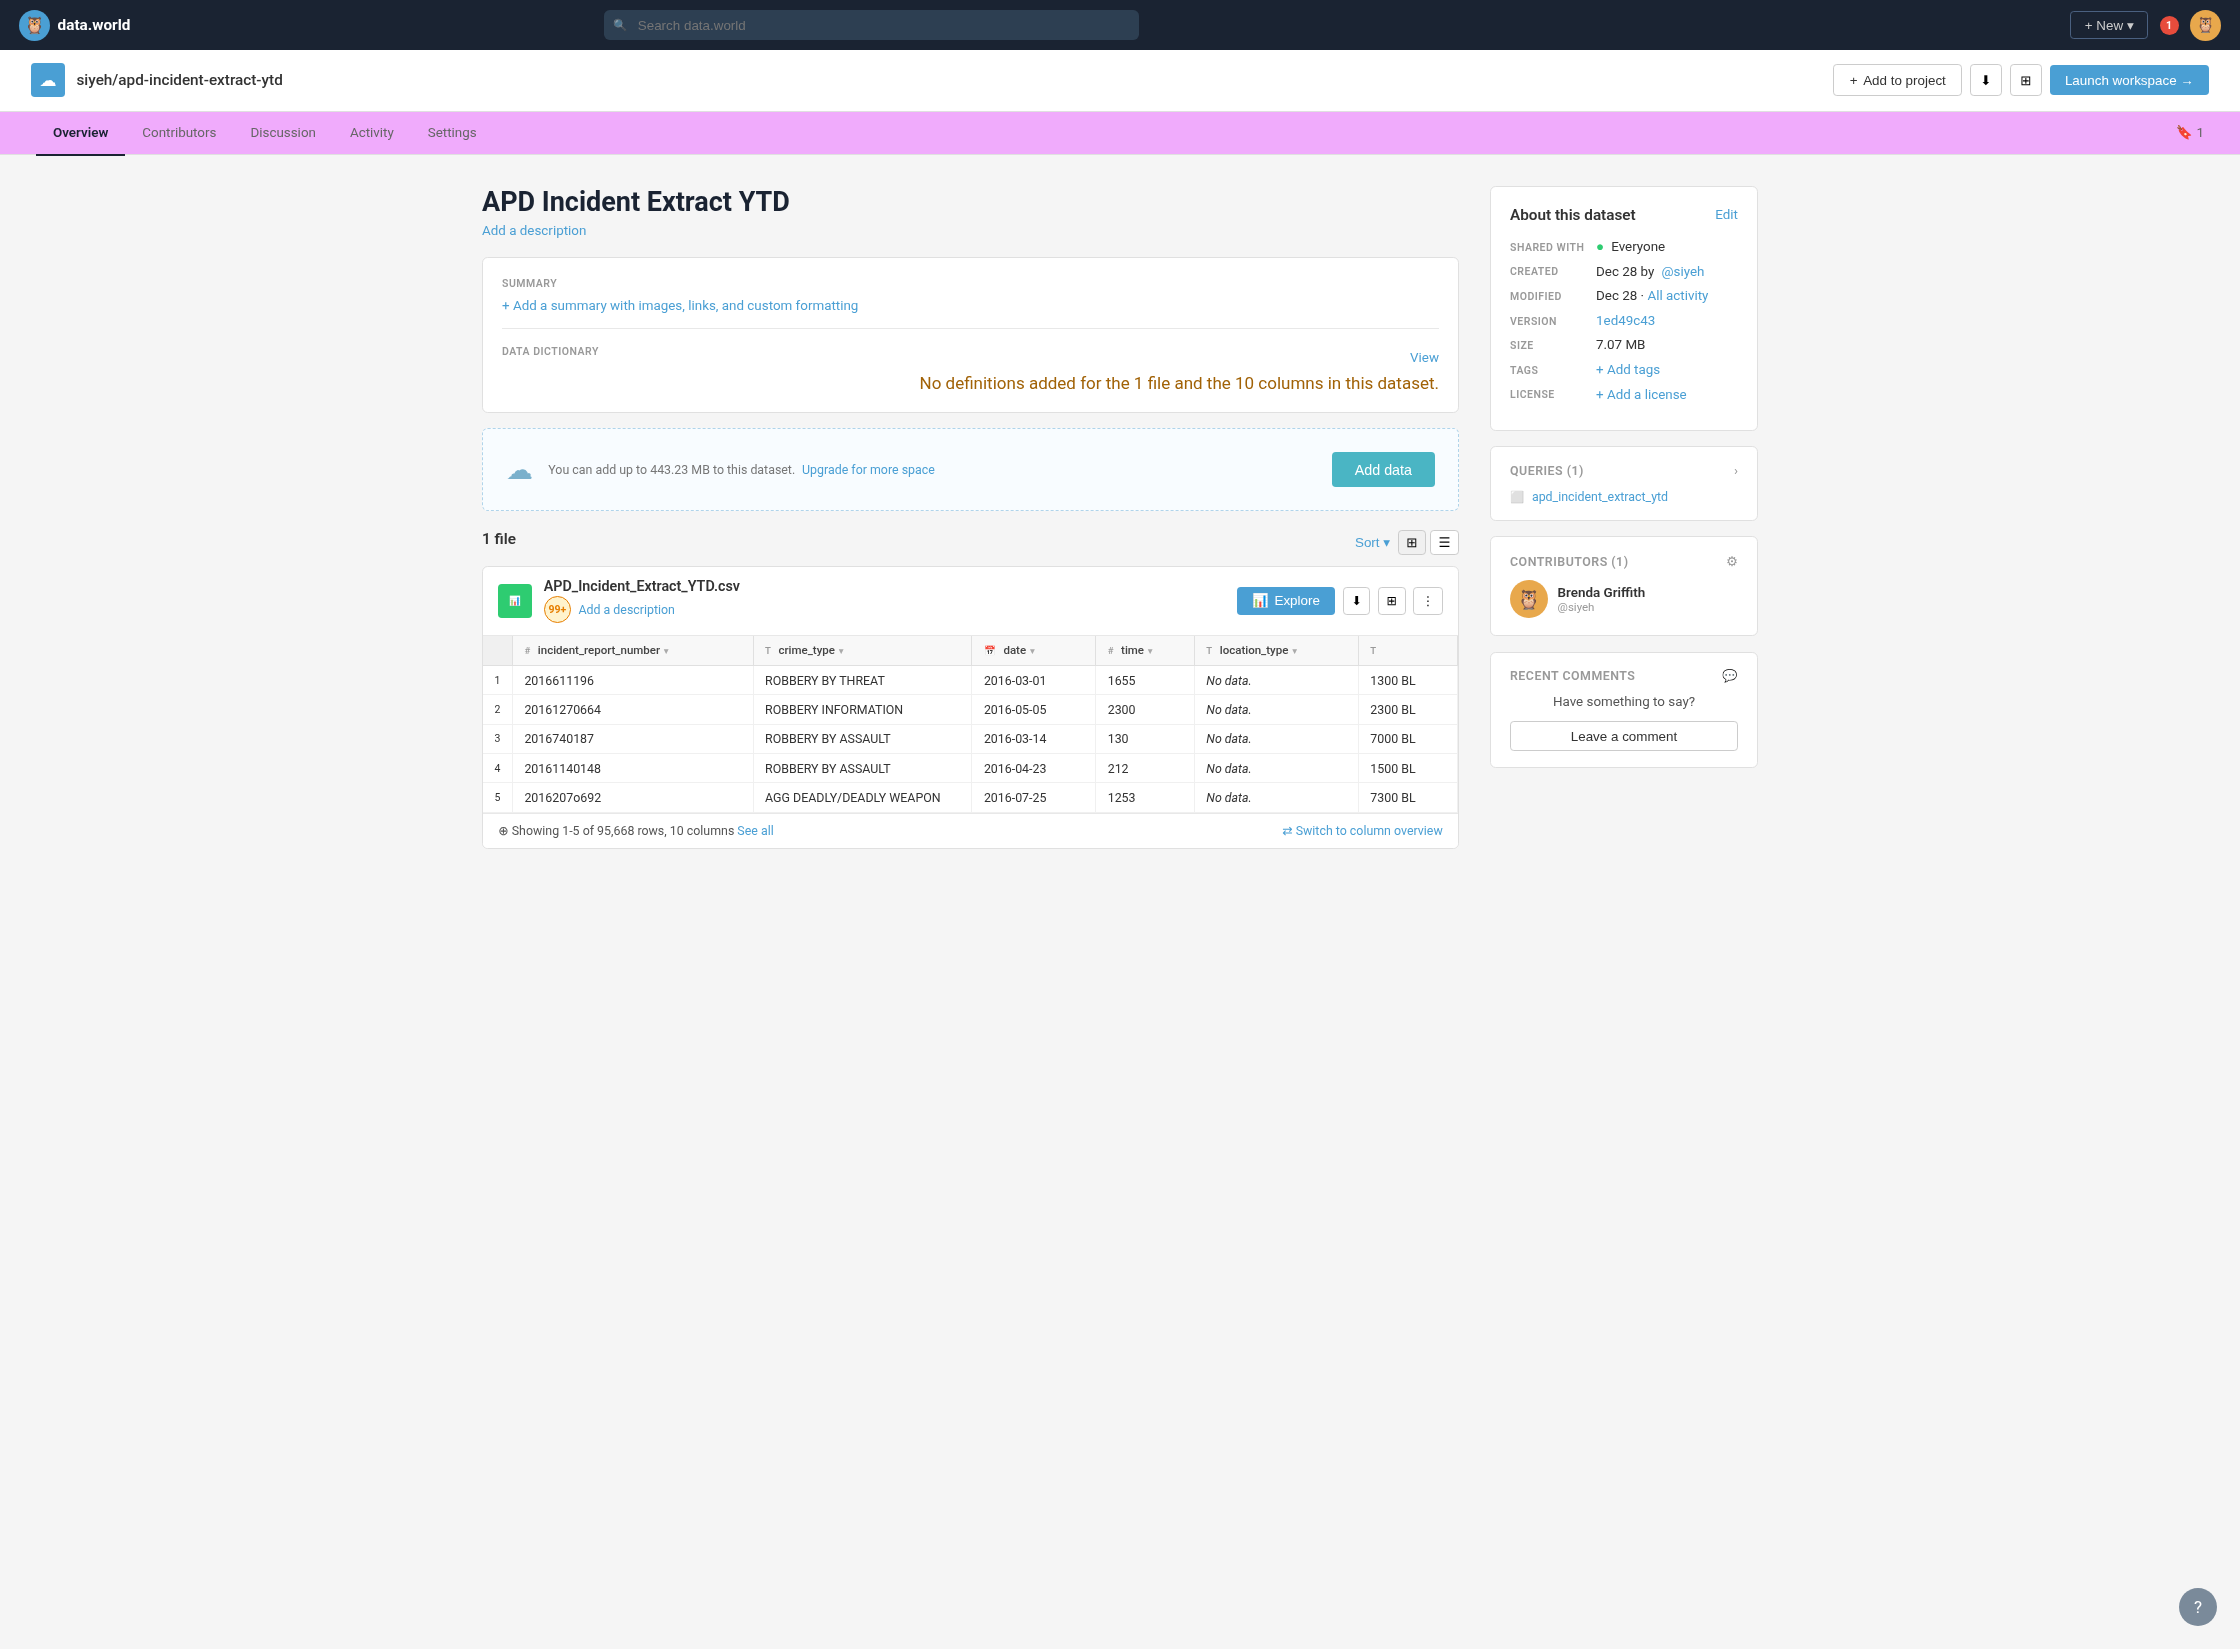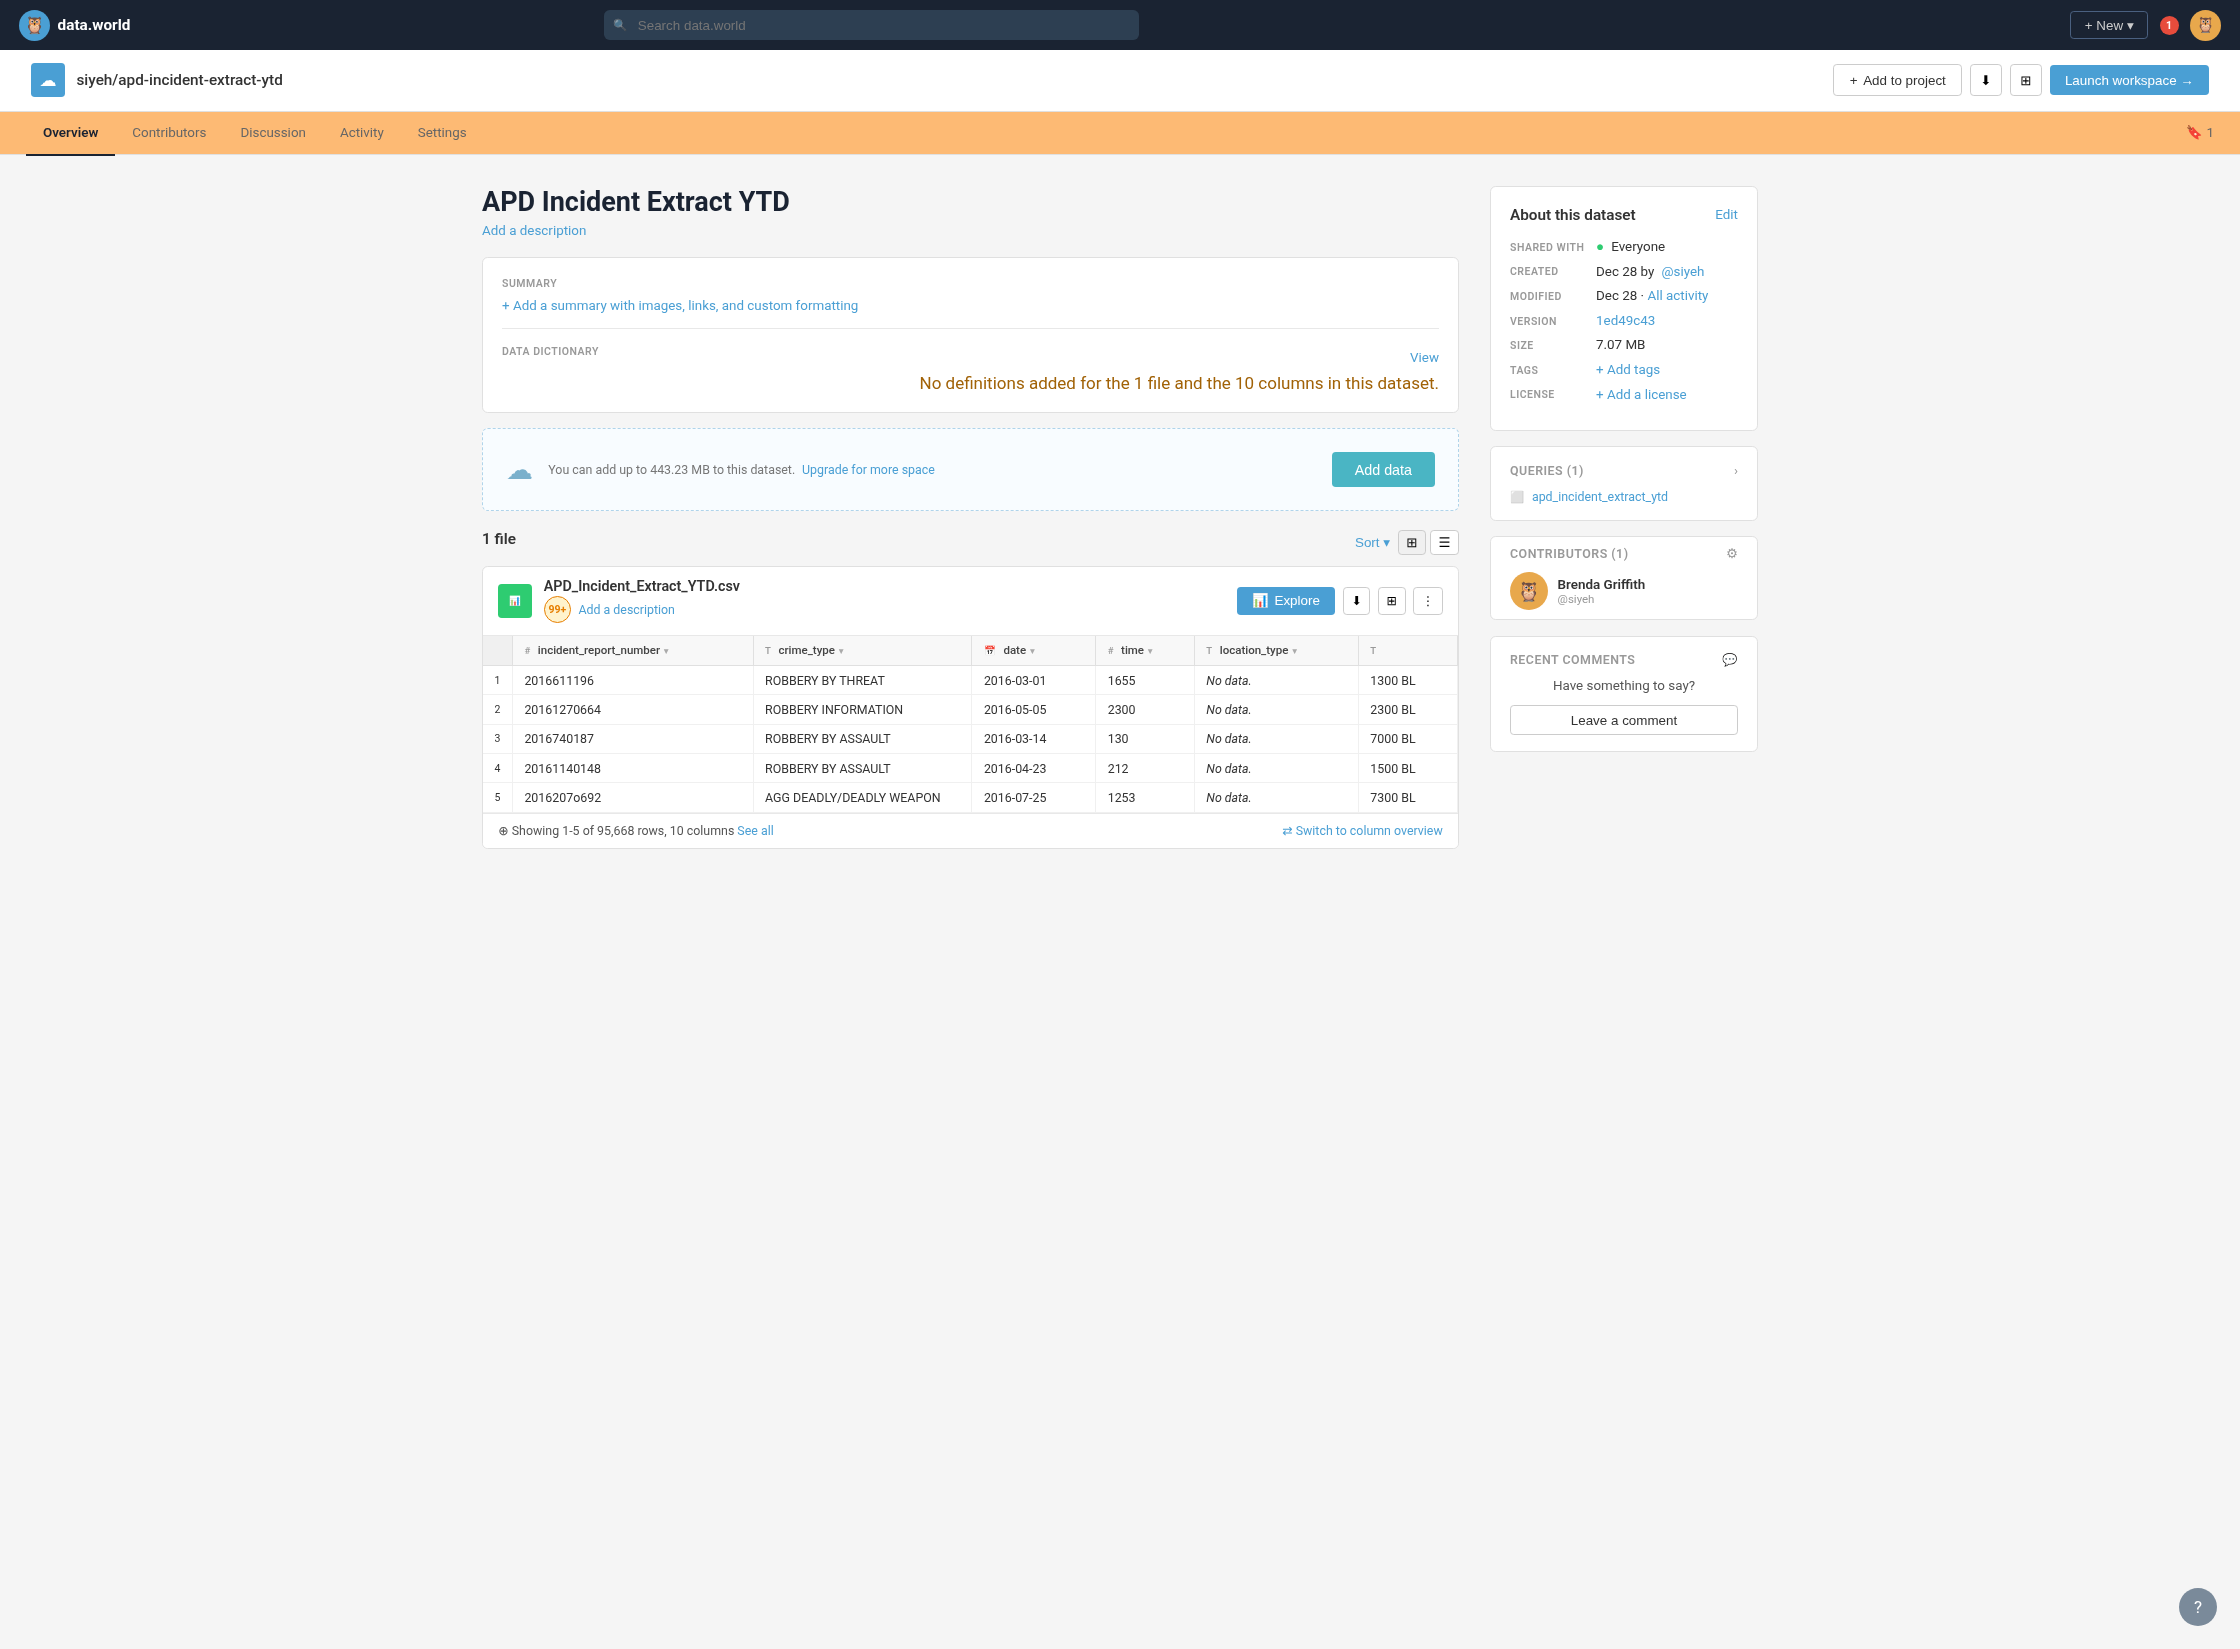--- a/index.html
+++ b/index.html
@@ -22,21 +22,21 @@
     .dataset-header { background: white; border-bottom: 1px solid #e0e0e0; padding: 13.4px 31px; display: flex; align-items: center; justify-content: space-between; }
     .dataset-title-area { display: flex; align-items: center; gap: 11.5px; }
     .dataset-icon { width: 34px; height: 34px; background: #4a9fd4; border-radius: 3.8px; display: flex; align-items: center; justify-content: center; color: white; font-size: 17px; }
     .dataset-path { font-size: 15.3px; font-weight: 500; color: #333; }
     .header-actions { display: flex; align-items: center; gap: 7.6px; }
     .btn-outline { border: 1px solid #ccc; background: white; padding: 7.6px 15.3px; border-radius: 3.8px; cursor: pointer; font-size: 13.4px; display: flex; align-items: center; gap: 5.7px; color: #333; }
     .btn-icon { border: 1px solid #ccc; background: white; padding: 7.6px 9.6px; border-radius: 3.8px; cursor: pointer; }
     .btn-primary { background: #4a9fd4; color: white; border: none; padding: 7.6px 15.3px; border-radius: 3.8px; cursor: pointer; font-size: 13.4px; display: flex; align-items: center; gap: 5.7px; }
 
     
-    .tabs-bar { background: #fdba74; border-bottom: 1.9px solid #e0e0e0; padding: 0 26px; display: flex; justify-content: space-between; }
+    .tabs-bar { background: #f0abfc; border-bottom: 1.9px solid #e0e0e0; padding: 0 36px; display: flex; justify-content: space-between; }
     .tabs { display: flex; gap: 0; }
     .tab { padding: 13.4px 17px; cursor: pointer; font-size: 13.4px; color: #666; border-bottom: 2.9px solid transparent; margin-bottom: -1.9px; }
     .tab.active { color: #1a2332; font-weight: 600; border-bottom-color: #1a2332; }
     .tab-bookmark { display: flex; align-items: center; gap: 3.8px; color: #666; font-size: 13.4px; padding: 13.4px 0; }
 
     
     .main-content { display: flex; gap: 0; padding: 31px; max-width: 1338px; margin: 0 auto; }
     .left-panel { flex: 1; margin-right: 31px; }
     .right-panel { width: 268px; flex-shrink: 0; }
 
@@ -105,21 +105,21 @@
     .meta-val a { color: #4a9fd4; text-decoration: none; }
     .meta-val .green-dot { color: #2ecc71; margin-right: 3.8px; }
 
     .queries-section { background: white; border: 1px solid #e0e0e0; border-radius: 5.7px; padding: 15.3px 19px; margin-bottom: 15.3px; }
     .section-header { display: flex; align-items: center; justify-content: space-between; margin-bottom: 11.5px; }
     .section-title { font-size: 12.4px; font-weight: 600; color: #999; text-transform: uppercase; letter-spacing: 0.5px; }
     .section-chevron { color: #999; font-size: 13.4px; cursor: pointer; }
     .query-item { display: flex; align-items: center; gap: 7.6px; font-size: 12.4px; color: #4a9fd4; cursor: pointer; }
     .query-icon { color: #777; font-size: 11.5px; }
 
-    .contributors-section { background: white; border: 1px solid #e0e0e0; border-radius: 5.7px; padding: 9px 19px; margin-bottom: 15.3px; }
+    .contributors-section { background: white; border: 1px solid #e0e0e0; border-radius: 5.7px; padding: 17px 19px; margin-bottom: 15.3px; }
     .contrib-header { display: flex; align-items: center; justify-content: space-between; margin-bottom: 11.5px; }
     .contrib-item { display: flex; align-items: center; gap: 9.6px; }
     .contrib-avatar { width: 38px; height: 38px; border-radius: 50%; background: #e8a84c; display: flex; align-items: center; justify-content: center; font-size: 19px; overflow: hidden; flex-shrink: 0; }
     .contrib-name { font-weight: 600; font-size: 13.4px; color: #333; }
     .contrib-handle { color: #999; font-size: 11.5px; }
     .gear-icon { color: #999; cursor: pointer; font-size: 13.4px; }
 
     .comments-section { background: white; border: 1px solid #e0e0e0; border-radius: 5.7px; padding: 15.3px 19px; }
     .comments-title { font-size: 12.4px; font-weight: 600; color: #999; text-transform: uppercase; letter-spacing: 0.5px; margin-bottom: 11.5px; display: flex; align-items: center; justify-content: space-between; }
     .comment-prompt { color: #555; font-size: 13.4px; margin-bottom: 11.5px; text-align: center; }

